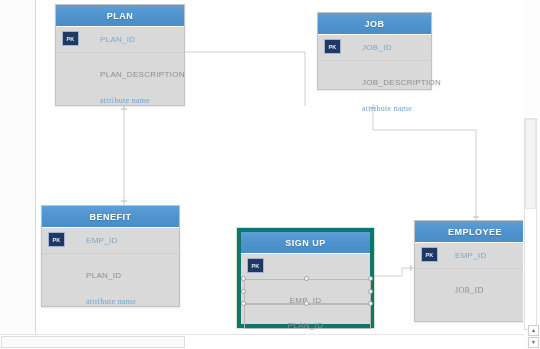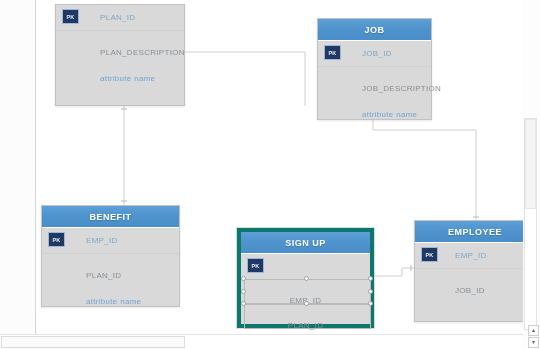--- a/index.html
+++ b/index.html
@@ -103,21 +103,21 @@
   }
   .entity-body { position: relative; }
   .attr-row {
     position: relative;
     height: 26px;
     display: flex; align-items: center;
     font-size: 8px;
     color: #8a8f94;
     border-bottom: 1px solid #cfcfcf;
   }
-  .attr-row:last-child { border-bottom: none; }
+  .attr-row:last-child { border-bottom: none; font-family: Liberation Serif, serif; }
   .attr-row.no-sep { border-bottom: none; align-items: flex-end; }
   .attr-label {
     margin-left: 44px;
     letter-spacing: 0.3px;
     white-space: nowrap;
   }
   .attr-label.key { color: #7fa7c4; }
   .attr-label.placeholder { color: #6fa6d4; }
   .pk-badge {
     position: absolute;
@@ -178,35 +178,36 @@
       <line x1="131" y1="48" x2="131" y2="56" stroke="#b8b8b8" stroke-width="1"></line>
       <line x1="134" y1="49" x2="134" y2="55" stroke="#b8b8b8" stroke-width="1"></line>
       <line x1="84" y1="201" x2="90" y2="201" stroke="#b8b8b8" stroke-width="1"></line>
       <line x1="84" y1="109" x2="90" y2="109" stroke="#b8b8b8" stroke-width="1"></line>
       <line x1="333" y1="108" x2="339" y2="108" stroke="#b8b8b8" stroke-width="1"></line>
       <line x1="436" y1="217" x2="442" y2="217" stroke="#b8b8b8" stroke-width="1"></line>
       <line x1="374" y1="265" x2="374" y2="271" stroke="#b8b8b8" stroke-width="1"></line>
     </svg>
 
     <div class="entity" style="left:18px; top:4px; width:130px; height:102px;">
+      <div class="entity-header">PLAN</div>
       <div class="entity-body">
         <div class="attr-row">
           <span class="pk-badge">PK</span>
           <span class="attr-label key">PLAN_ID</span>
         </div>
         <div class="attr-row no-sep">
           <span class="attr-label">PLAN_DESCRIPTION</span>
         </div>
         <div class="attr-row no-sep">
           <span class="attr-label placeholder">attribute name</span>
         </div>
       </div>
     </div>
 
-    <div class="entity" style="left:280px; top:18px; width:115px; height:102px;">
+    <div class="entity" style="left:280px; top:12px; width:115px; height:78px;">
       <div class="entity-header">JOB</div>
       <div class="entity-body">
         <div class="attr-row">
           <span class="pk-badge">PK</span>
           <span class="attr-label key">JOB_ID</span>
         </div>
         <div class="attr-row no-sep">
           <span class="attr-label">JOB_DESCRIPTION</span>
         </div>
         <div class="attr-row no-sep">

